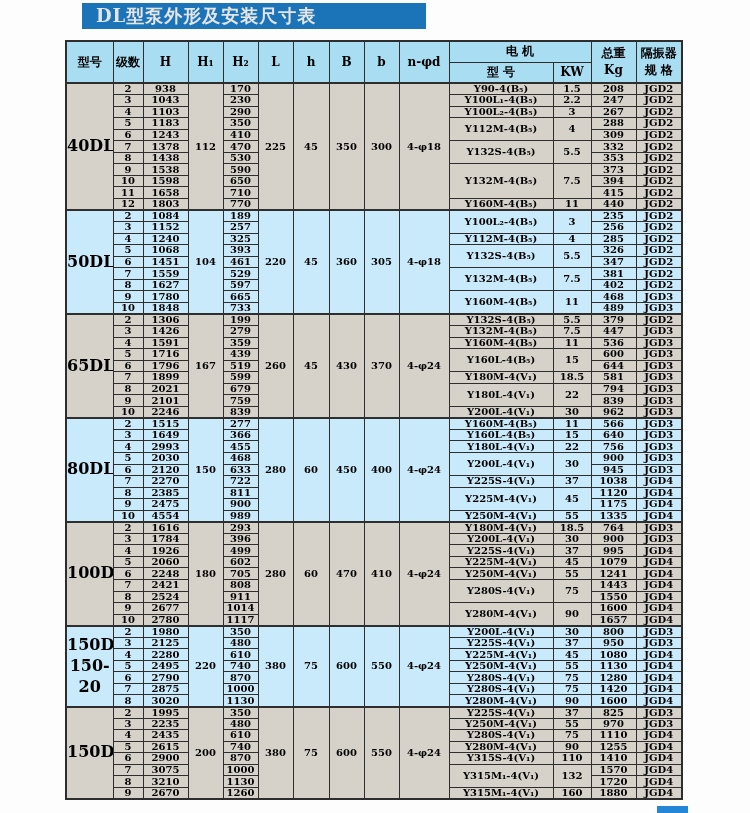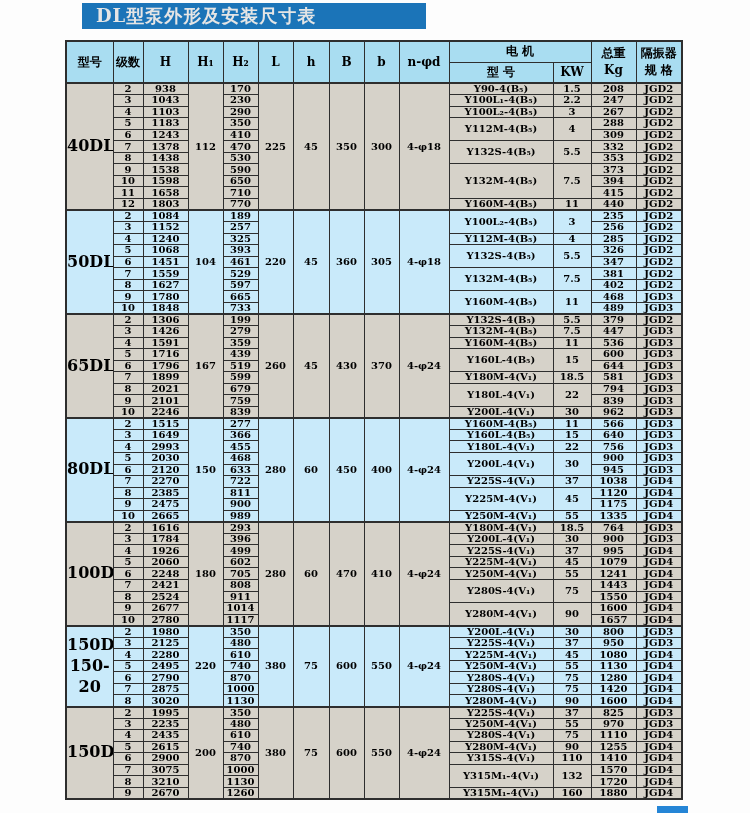--- a/index.html
+++ b/index.html
@@ -424,21 +424,21 @@
       </tr>
       <tr class="body-row bg-blue">
         <td>9</td>
         <td>2475</td>
         <td>900</td>
         <td>1175</td>
         <td>JGD4</td>
       </tr>
       <tr class="body-row bg-blue">
         <td>10</td>
-        <td>2665</td>
+        <td>4554</td>
         <td>989</td>
         <td rowspan="1">Y250M-4(V₁)</td>
         <td rowspan="1">55</td>
         <td>1335</td>
         <td>JGD4</td>
       </tr>
       <tr class="body-row bg-gray blk-first">
         <td rowspan="9" class="model-cell">100DL</td>
         <td>2</td>
         <td>1616</td>

